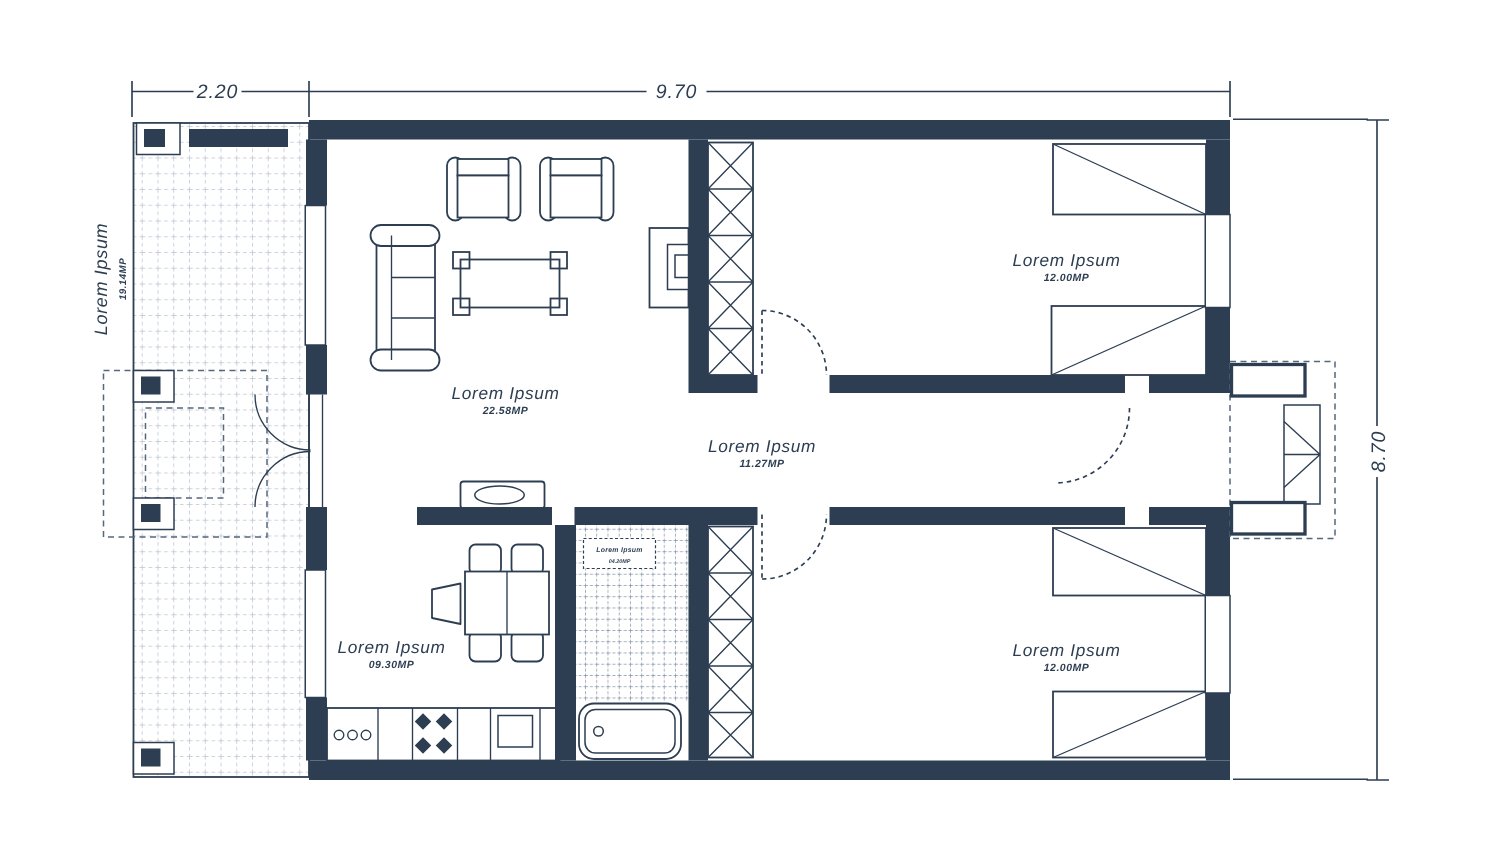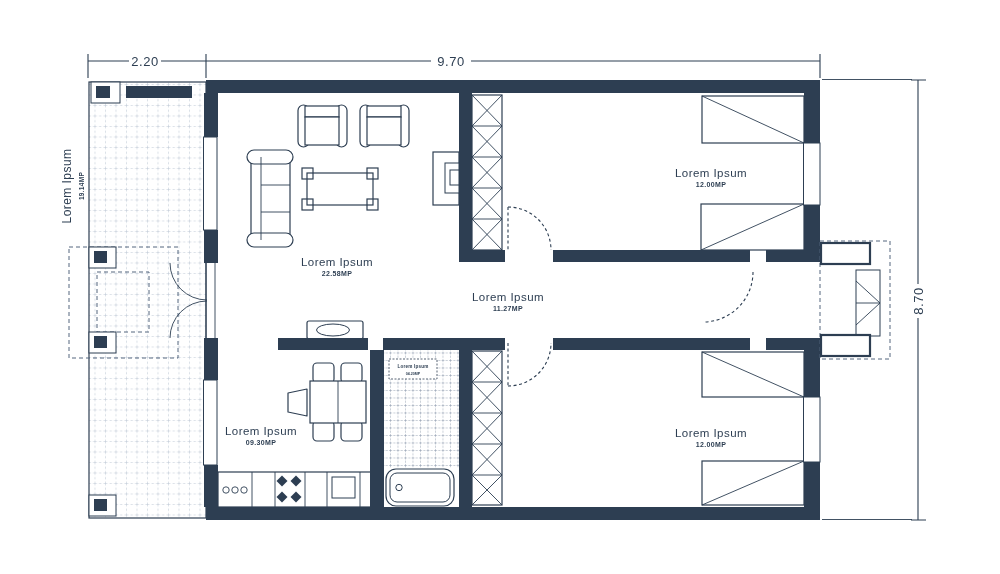--- a/index.html
+++ b/index.html
@@ -1,16 +1,16 @@
 <!DOCTYPE html>
 <html><head>
 <meta charset="utf-8">
 <style>
   html,body{margin:0;padding:0;background:#fff;}
-  .canvas{position:relative;width:1000px;height:574px;background:#ffffff;overflow:hidden;}
+  .canvas{position:relative;width:1000px;height:574px;background:#ffffff;overflow:hidden;font-style:italic;}
   svg{position:absolute;left:0;top:0;}
   .w{fill:#2d3e52;}
   .f{fill:#ffffff;stroke:#2d3e52;stroke-width:1.2;}
   .f1{fill:#ffffff;stroke:#2d3e52;stroke-width:1;}
   .ln{stroke:#2d3e52;stroke-width:1.2;fill:none;}
   .thin{stroke:#2d3e52;stroke-width:0.9;fill:none;}
   .dash{stroke:#2d3e52;stroke-width:1.1;fill:none;stroke-dasharray:3 2.6;}
   .dashl{stroke:#55677e;stroke-width:1;fill:none;stroke-dasharray:4 3;}
   .dashbox{fill:#ffffff;stroke:#2d3e52;stroke-width:0.8;stroke-dasharray:2 1.5;}
   .dim{stroke:#2d3e52;stroke-width:1.1;fill:none;}

